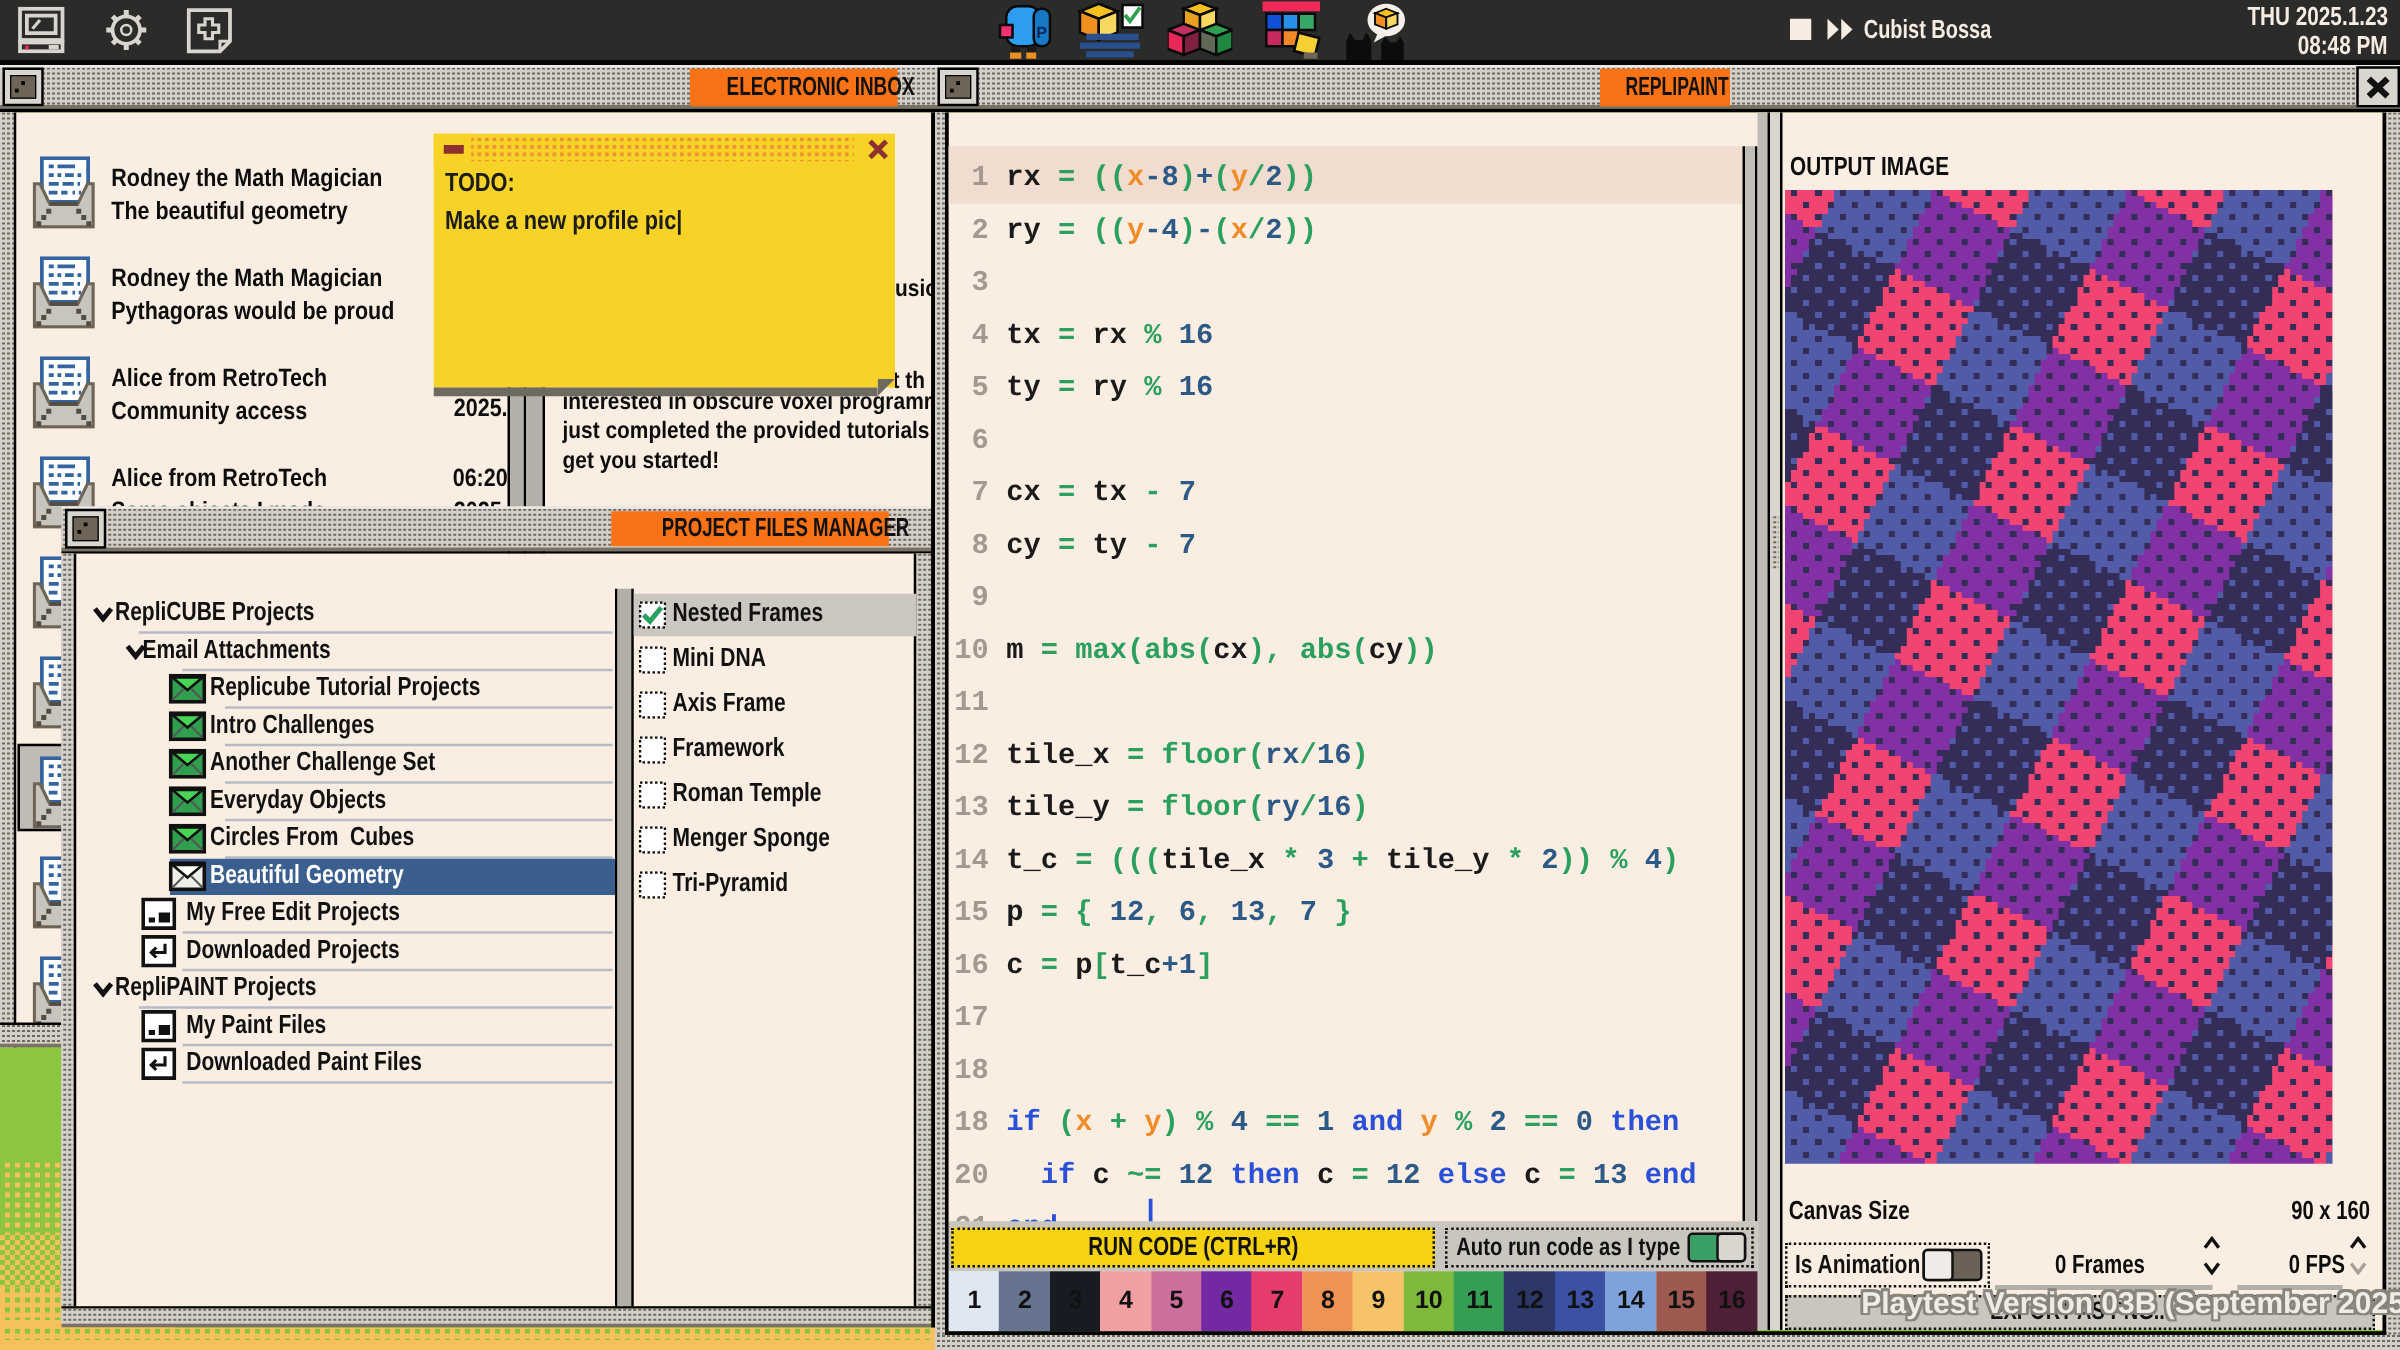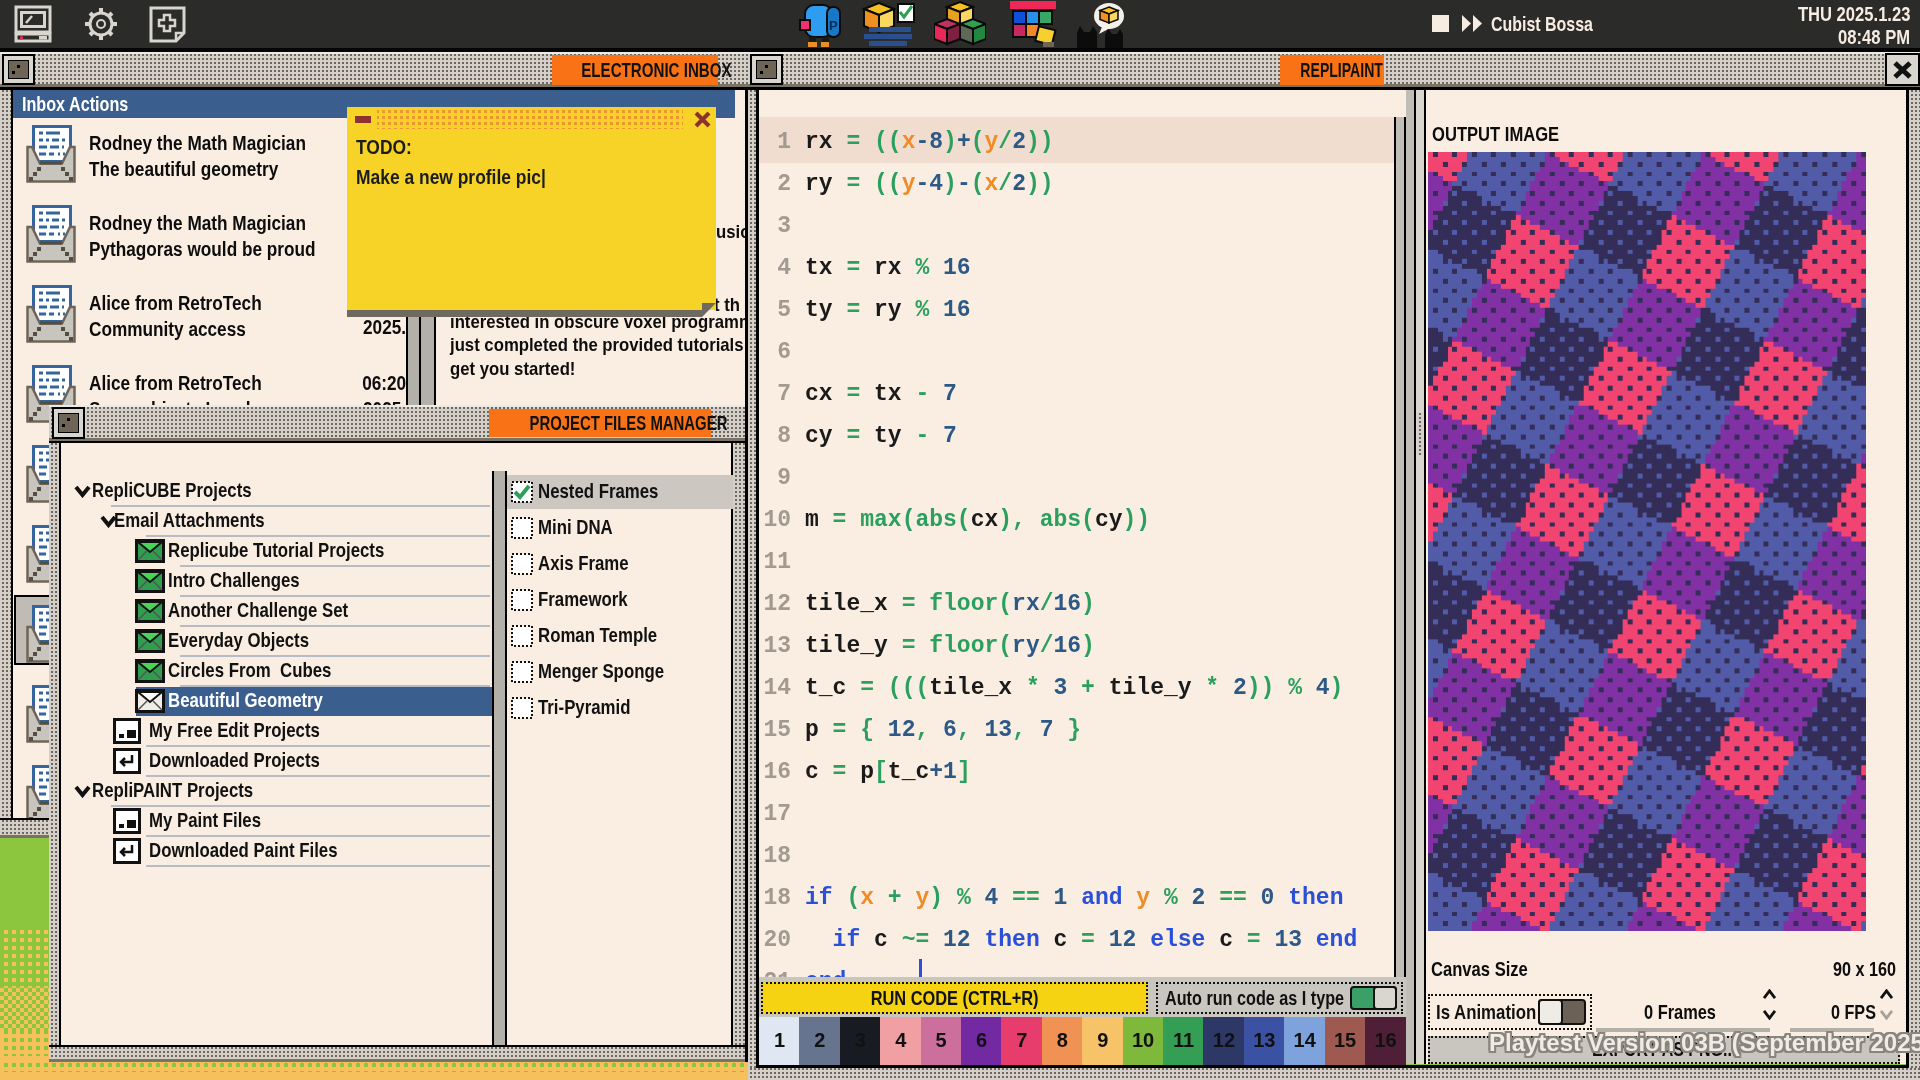--- a/index.html
+++ b/index.html
@@ -32,21 +32,20 @@
     <div class="iconbtn" style="left:2px;top:2px;width:33px;height:31px">
       <div class="in"></div>
       <div class="d1"></div>
       <div class="d2"></div>
     </div>
     <div class="abs pinklab" style="left:552px;top:3px;width:166px;height:30px;line-height:30px"><span style="display:inline-block;font-size:21px;font-weight:bold;color:#111;transform:scaleX(0.72);transform-origin:50% 50%;white-space:pre">ELECTRONIC INBOX</span></div>
     <div class="abs" style="left:0;top:35px;width:748px;height:3px;background:#000"></div>
     <div class="abs cream" style="left:0;top:38px;width:748px;height:730px"></div>
     <div class="abs dither" style="left:0;top:38px;width:11px;height:748px"></div>
     <div class="abs" style="left:11px;top:38px;width:2px;height:748px;background:#000"></div>
-    <div class="abs blubar" style="left:13px;top:38px;width:722px;height:28px;line-height:28px;padding-left:9px"><span style="display:inline-block;font-size:21px;font-weight:bold;color:#fff;transform:scaleX(0.77);transform-origin:0 50%;white-space:pre">Inbox Actions</span></div>
     <div class="abs" style="left:406px;top:66px;width:2px;height:702px;background:#000"></div>
 <div class="abs" style="left:408px;top:66px;width:11px;height:702px;background:#b3b0aa"></div>
 <div class="abs" style="left:419px;top:66px;width:2px;height:702px;background:#000"></div>
 <div class="abs" style="left:421px;top:66px;width:13px;height:702px;background:#b3b0aa"></div>
 <div class="abs" style="left:434px;top:66px;width:2px;height:702px;background:#000"></div>
     <div class="abs" style="left:14px;top:543px;width:92px;height:70px;background:#c0bcb5;border:2px solid #000"></div>
     <svg class="abs" style="left:26px;top:73px" width="50" height="58" viewBox="0 0 50 58">
 <polygon points="3,23 47,23 42,32 8,32" fill="#6e6557"></polygon>
 <rect x="7.5" y="1.5" width="37" height="35" fill="#fff" stroke="#3565a0" stroke-width="3"></rect>
 <g stroke="#3565a0" stroke-width="3">

